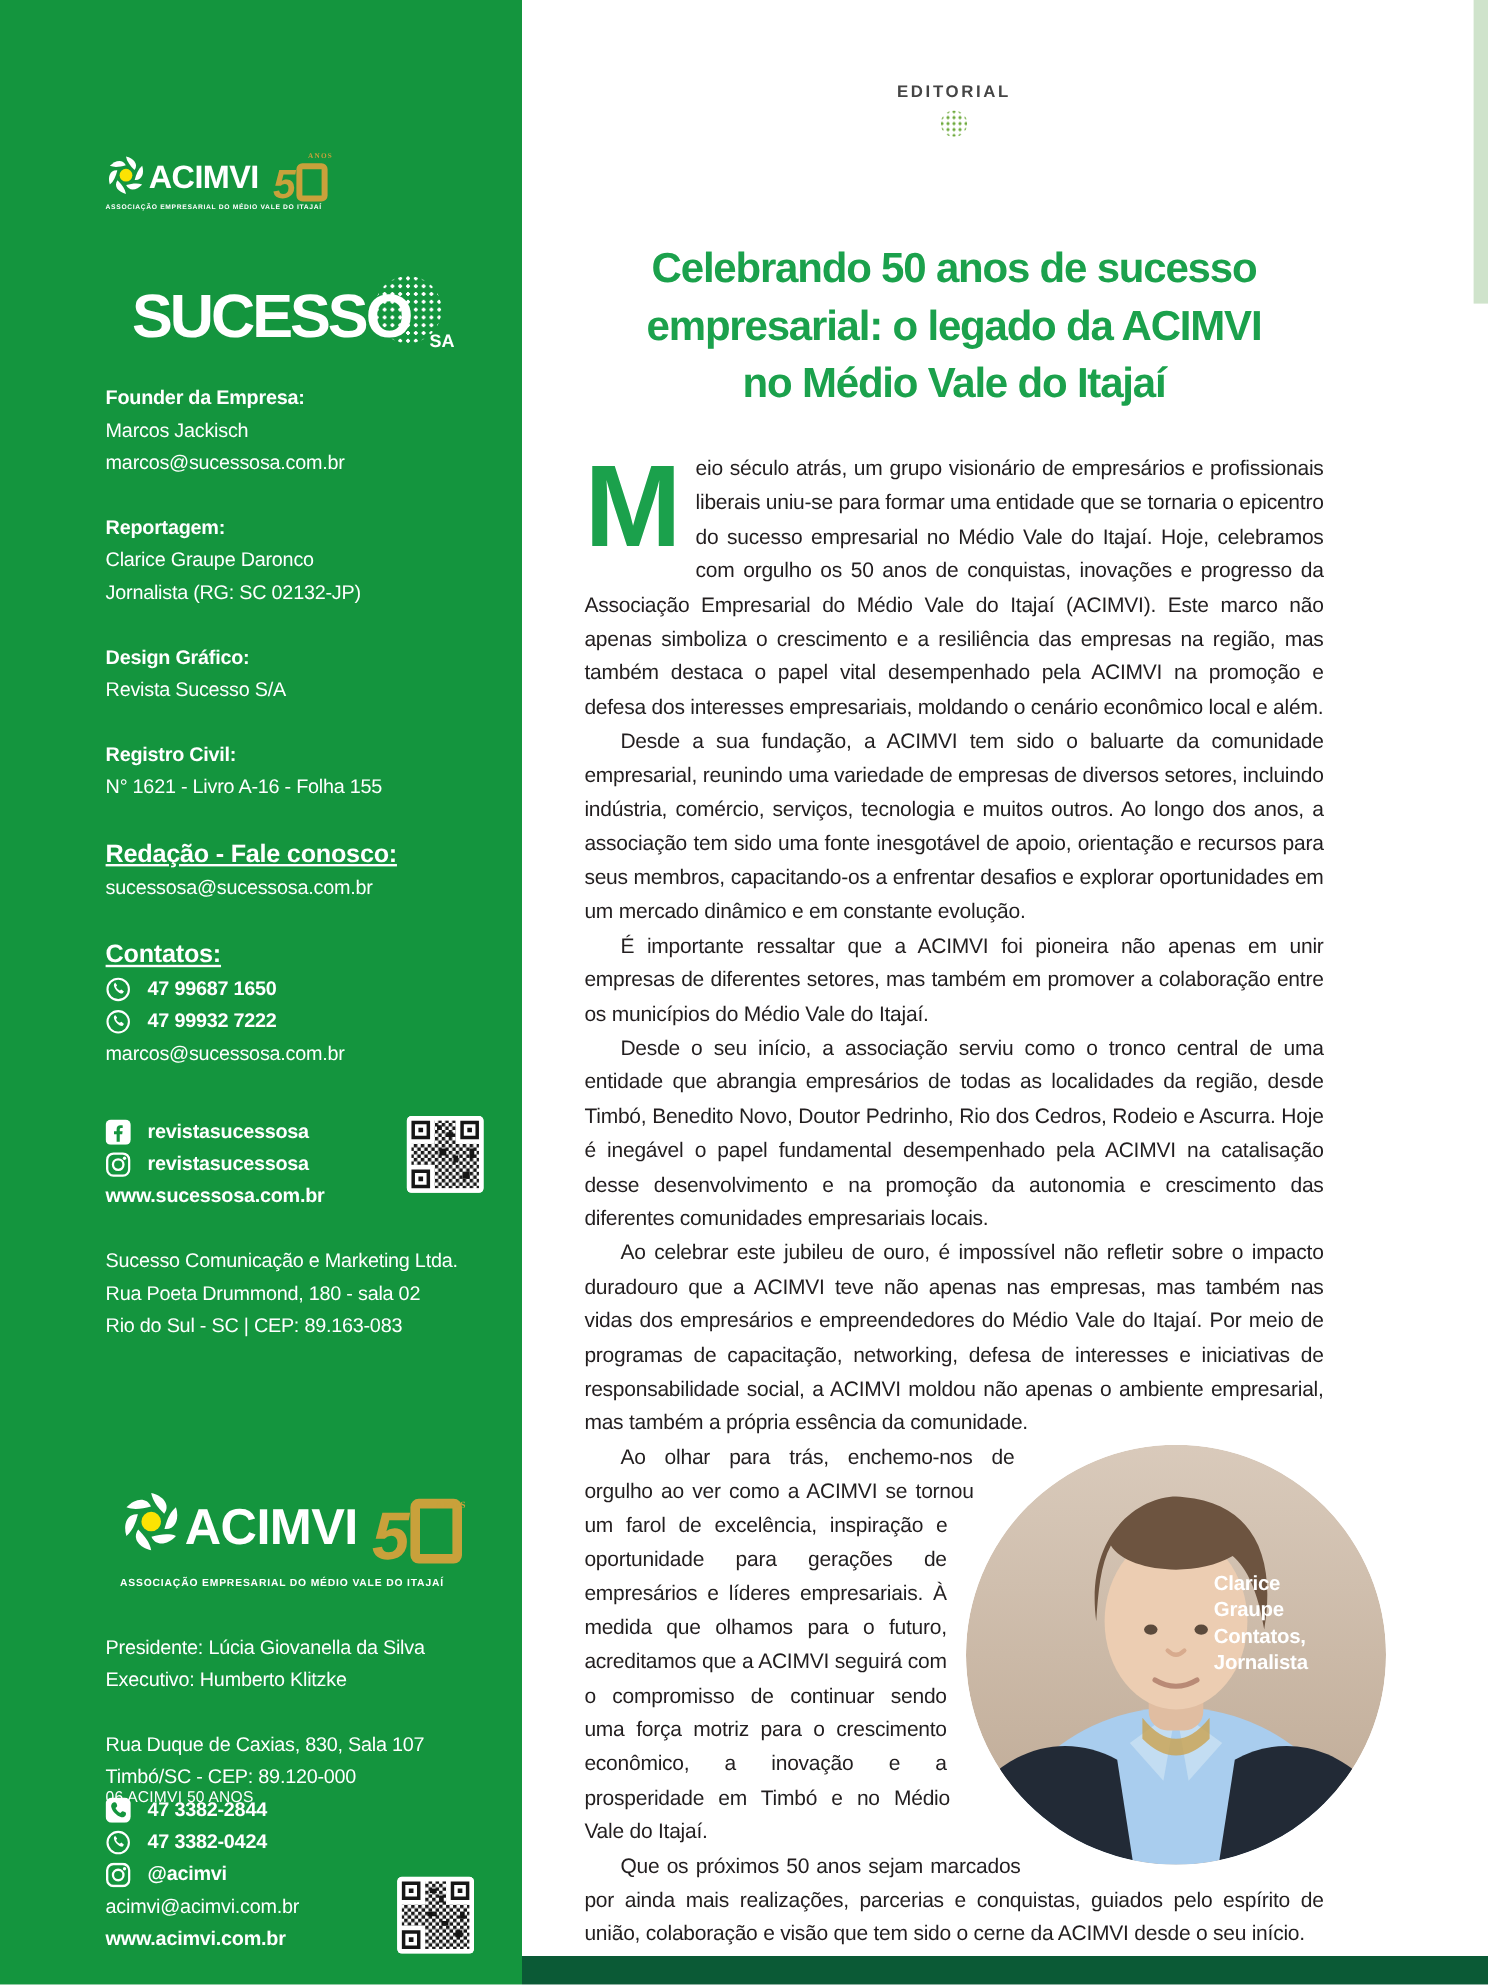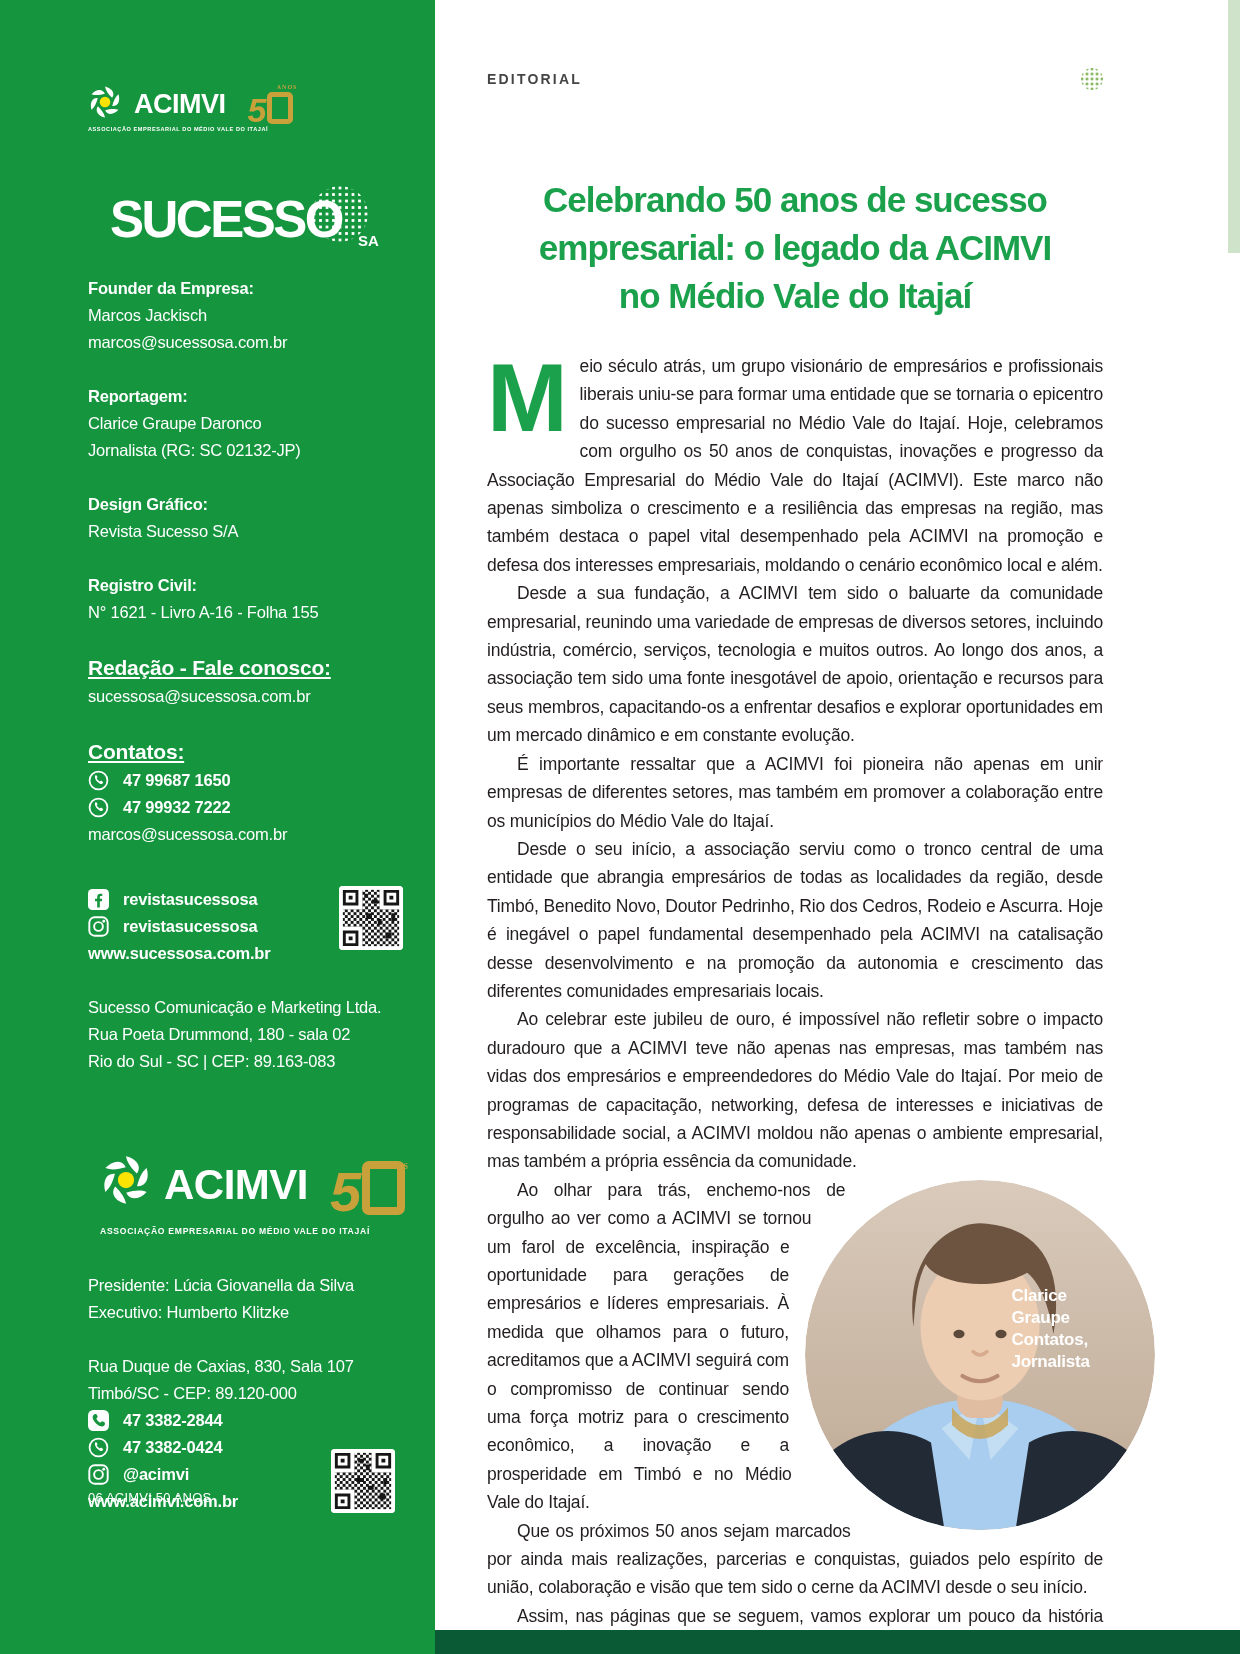--- a/index.html
+++ b/index.html
@@ -3,21 +3,21 @@
 <meta charset="utf-8">
 <style>
   html,body{margin:0;padding:0;background:#e8e8e8;}
   .page{position:relative;width:1240px;height:1654px;background:#ffffff;overflow:hidden;
         font-family:"Liberation Sans",sans-serif;}
 
   
   .sidebar{position:absolute;left:0;top:0;width:435px;height:1654px;background:#14953E;color:#fff;
            box-sizing:border-box;padding:84px 32px 0 88px;}
   .logo-acimvi{display:flex;flex-direction:column;}
-  .logo-row{display:flex;align-items:center;gap:12px;}
+  .logo-row{display:flex;align-items:center;gap:2px;margin-top:44px;}
   .flower{display:inline-block;flex:0 0 auto;}
   .acimvi-name{font-weight:bold;letter-spacing:-0.5px;}
   .acimvi-tag{display:block;font-weight:bold;white-space:nowrap;}
   .logo-sm .acimvi-name{font-size:27px;}
   .logo-sm .acimvi-tag{font-size:5.6px;letter-spacing:0.55px;margin-top:2px;}
   .logo-lg .acimvi-name{font-size:42px;}
   .logo-lg .acimvi-tag{font-size:8.6px;letter-spacing:0.7px;margin-top:3px;}
 
   .anos50{position:relative;display:inline-flex;align-items:flex-end;margin-left:10px;padding-top:8px;}
   .anos50 .five{font-weight:bold;font-style:italic;color:#C9A13B;line-height:0.8;}
@@ -49,21 +49,21 @@
   .qr{width:64px;height:64px;background:#fff;border-radius:4px;flex:0 0 auto;}
   .qr2-wrap{position:relative;}
   .qr2{position:absolute;right:8px;bottom:2px;}
 
   .logo-lg-wrap{margin-top:78px;margin-left:12px;}
   .sb-footer{position:absolute;left:88px;top:1490px;font-size:13px;font-weight:normal;letter-spacing:0.2px;}
 
   
   .content{position:absolute;left:435px;top:0;width:805px;height:1654px;box-sizing:border-box;
            padding:68px 137px 0 52px;}
-  .editorial-row{display:flex;justify-content:space-between;align-items:center;gap:8px;}
+  .editorial-row{display:flex;justify-content:flex-end;align-items:center;gap:8px;flex-direction:column;}
   .editorial-label{font-size:14px;font-weight:bold;letter-spacing:2.2px;color:#454545;}
   .globe-editorial{width:22px;height:22px;
       background-image:radial-gradient(#6faa3e 1.1px, rgba(255,255,255,0) 1.5px);
       background-size:5px 5px;}
 
   .title{margin:86px 0 0 0;text-align:center;color:#1BA14C;font-weight:bold;
          font-size:35px;line-height:48px;letter-spacing:-1px;}
   .title span{display:block;}
 
   .article-body{margin-top:32px;font-size:17.5px;line-height:28.4px;color:#221E1F;
@@ -282,20 +282,21 @@
         <div class="iconrow">
           <span class="ic">
             <svg width="21" height="21" viewBox="0 0 24 24">
                 <rect x="1.5" y="1.5" width="21" height="21" rx="6" fill="none" stroke="#fff" stroke-width="2.2"></rect>
                 <circle cx="12" cy="12" r="5" fill="none" stroke="#fff" stroke-width="2.2"></circle>
                 <circle cx="18" cy="6" r="1.6" fill="#fff"></circle>
               </svg>
           </span>
           <span>@acimvi</span>
         </div>
+        <div>acimvi@acimvi.com.br</div>
         <div style="font-weight:bold">www.acimvi.com.br</div>
 
         <svg class="qr qr2" viewBox="0 0 33 33">
           <rect width="33" height="33" fill="#fff"></rect>
           <rect x="2" y="2" width="29" height="29" fill="url(#qrchecker)"></rect>
           <rect x="1" y="1" width="11" height="11" fill="#fff"></rect>
           <rect x="21" y="1" width="11" height="11" fill="#fff"></rect>
           <rect x="1" y="21" width="11" height="11" fill="#fff"></rect>
           <path d="M2 2h8v8H2z M23 2h8v8h-8z M2 23h8v8H2z" fill="#161616"></path>
           <path d="M3.5 3.5h5v5h-5z M24.5 3.5h5v5h-5z M3.5 24.5h5v5h-5z" fill="#fff"></path>

